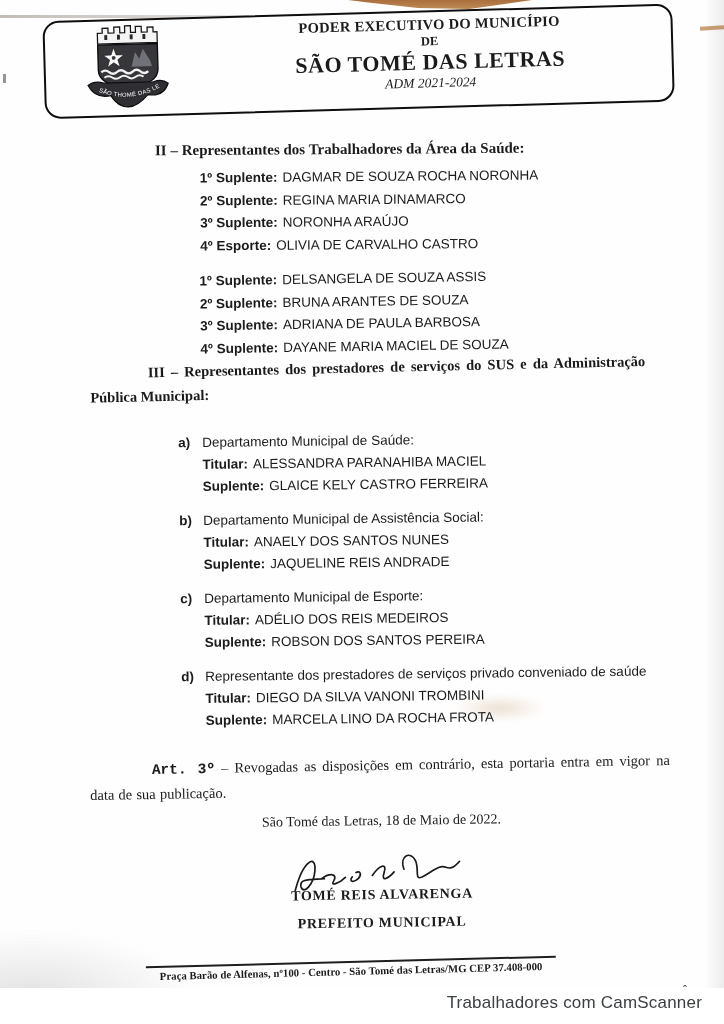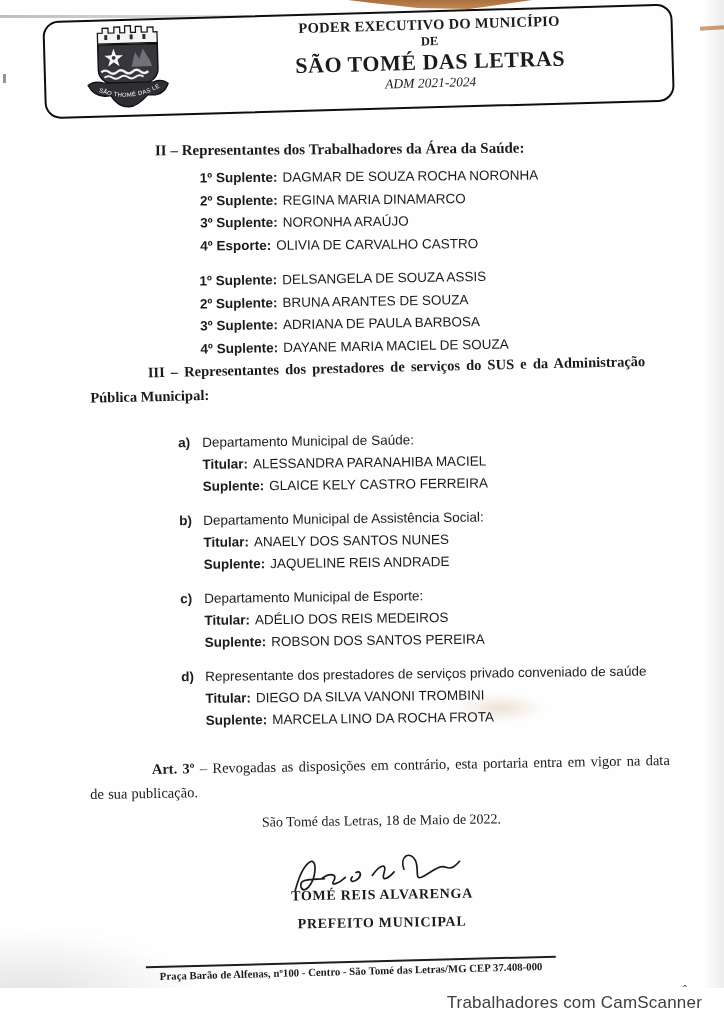--- a/index.html
+++ b/index.html
@@ -53,21 +53,21 @@
 
   .dept-items{position:absolute;left:180px;top:429px;width:530px;
     font-family:"Liberation Sans",sans-serif;font-size:13.5px;line-height:22px;
     transform:rotate(-.7deg);}
   .dept{display:flex;margin-bottom:12px;}
   .dept .letter{width:24px;font-weight:bold;flex:0 0 24px;}
   .dept .lines div{white-space:nowrap;}
 
   .article{position:absolute;left:90px;top:753px;width:580px;font-size:14.5px;
     line-height:24px;text-indent:62px;word-spacing:.5px;transform:rotate(-1deg);text-align:justify;}
-  .article .art-lbl{font-weight:bold;}
+  .article .art-lbl{font-weight:bold;font-family:Liberation Mono, monospace;}
 
   .dateline{position:absolute;left:262px;top:813px;font-size:14px;transform:rotate(-.8deg);
     white-space:nowrap;}
 
   .sig-scribble{position:absolute;left:288px;top:845px;width:180px;height:52px;
     transform:rotate(-4deg);}
   .sig-name{position:absolute;left:252px;top:887px;width:260px;text-align:center;
     font-size:14px;font-weight:bold;letter-spacing:.7px;transform:rotate(-.9deg);}
   .sig-role{position:absolute;left:252px;top:915px;width:260px;text-align:center;
     font-size:14px;font-weight:bold;letter-spacing:.7px;transform:rotate(-.9deg);}

